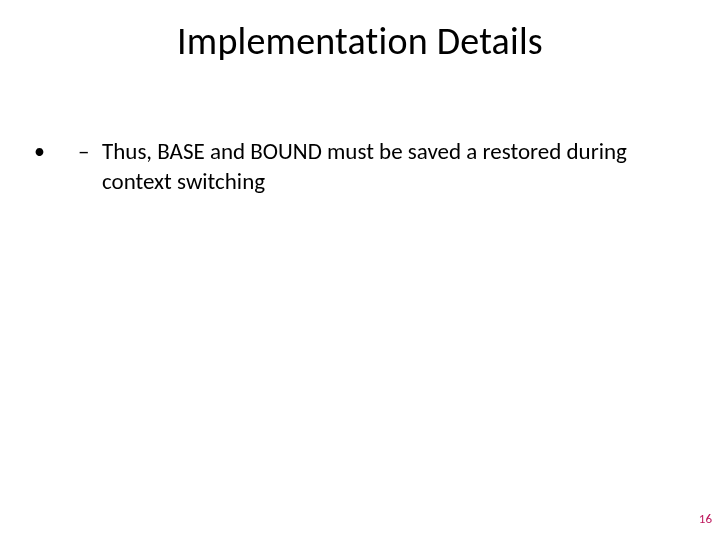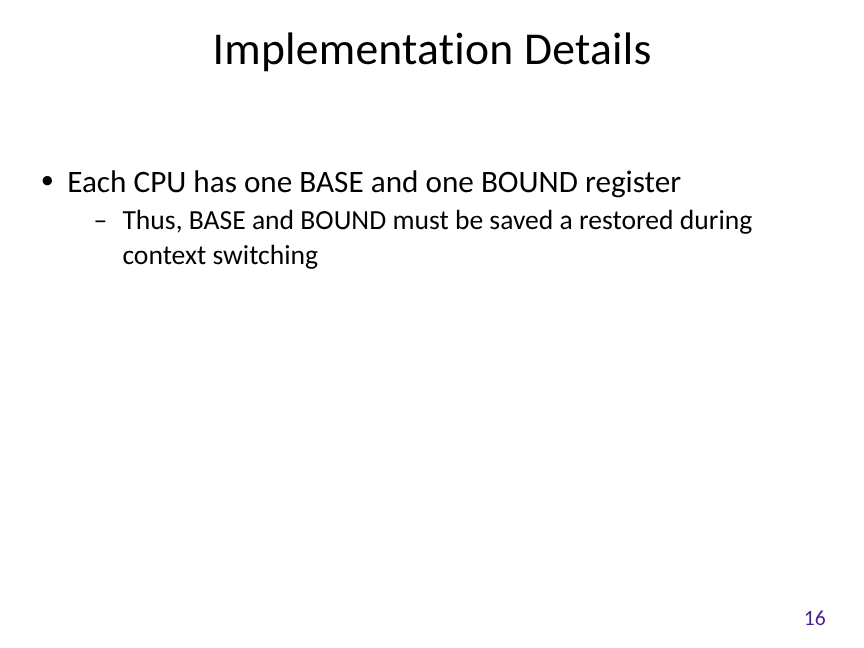--- a/index.html
+++ b/index.html
@@ -71,35 +71,34 @@
   ul.lvl2 > li::before {
     content: "–";
     position: absolute;
     left: 22px;
     top: 0;
     font-size: 23px;
   }
   .page-num {
     position: absolute;
     bottom: 14px;
-    right: 32px;
-    font-size: 18px;
-    color: #4c1d95;
+    right: 8px;
+    font-size: 13px;
+    color: #be185d;
   }
 </style>
 </head>
 <body>
 
 <div class="slide">
   <div class="title">Implementation Details</div>
 
   <div class="body">
     <ul class="lvl1">
       <li>
-        <span>Each CPU has one BASE and one BOUND register</span>
         <ul class="lvl2">
           <li>Thus, BASE and BOUND must be saved a restored during context switching</li>
         </ul>
       </li>
     </ul>
   </div>
 
   <div class="page-num">16</div>
 </div>
 

